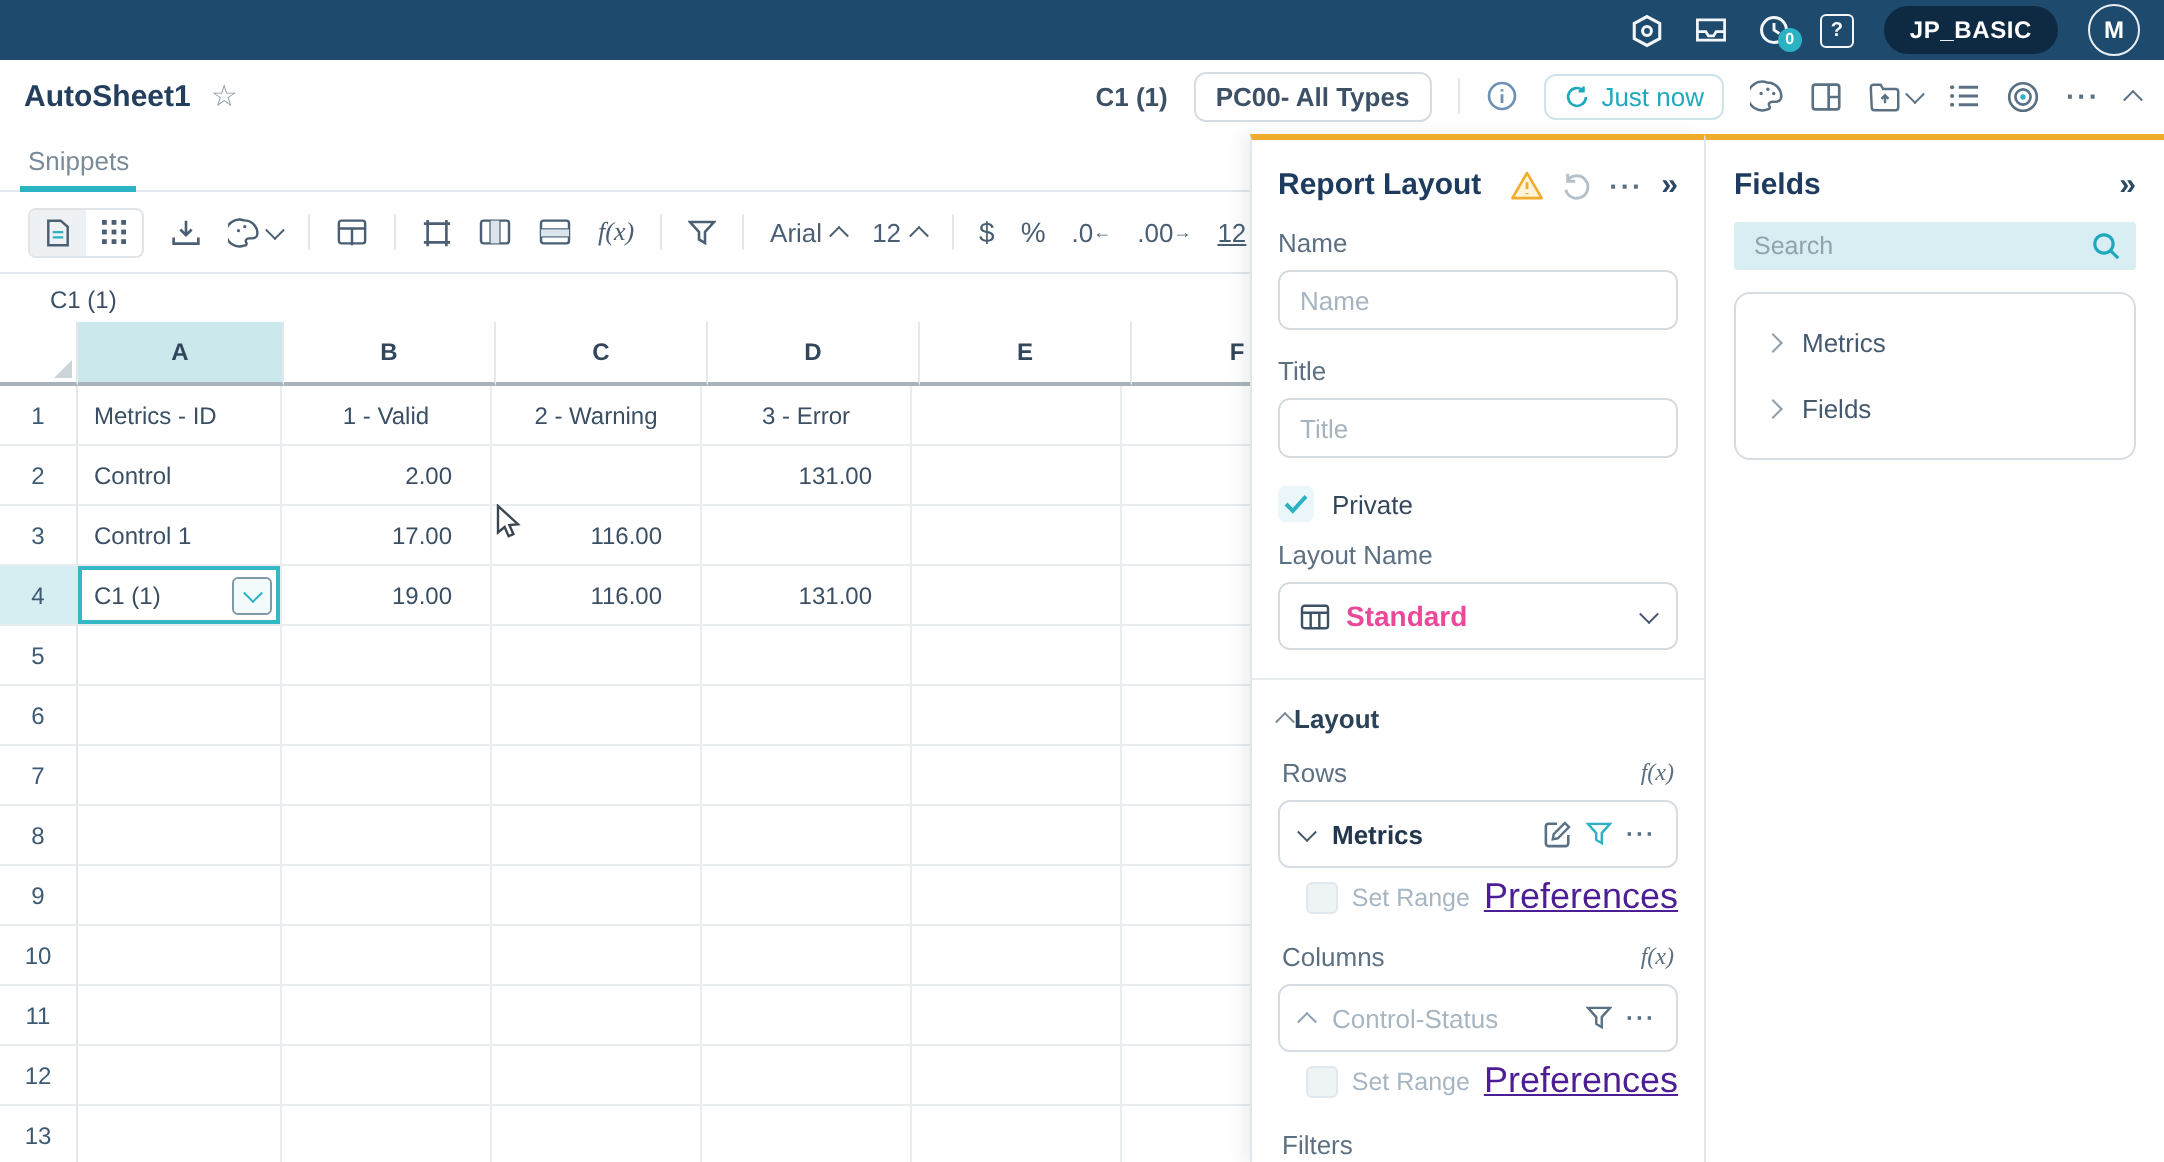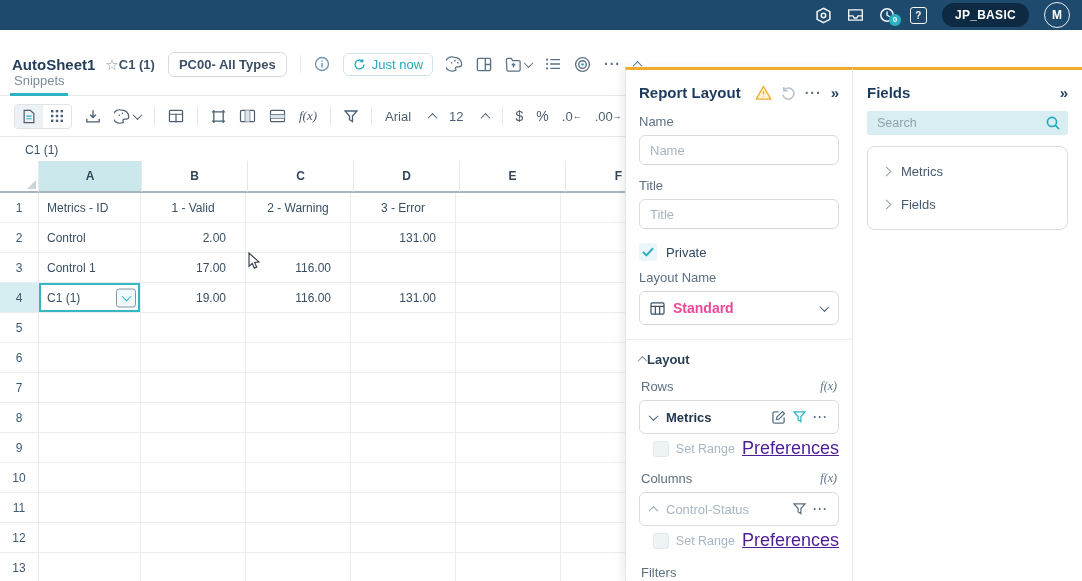--- a/index.html
+++ b/index.html
@@ -13,21 +13,21 @@
   .clockwrap{position:relative}
   .badge{position:absolute;right:-6px;bottom:-3px;width:12px;height:12px;border-radius:50%;
          background:#2bb3c4;color:#fff;font-size:8px;line-height:12px;text-align:center;font-weight:700}
   .helpbox{width:15px;height:15px;border:1.4px solid #f3f7fa;border-radius:3px;color:#f3f7fa;
            font-size:10px;line-height:15px;text-align:center;font-weight:700}
   .acct{background:#0e2a42;color:#fff;border-radius:13px;padding:5px 13px;font-size:12px;
         font-weight:700;letter-spacing:.3px;cursor:pointer}
   .avatar{width:24px;height:24px;border-radius:50%;border:1.6px solid #e8eef3;color:#fff;
           font-size:12px;font-weight:700;display:flex;align-items:center;justify-content:center;cursor:pointer}
   
-  .header2{height:36px;display:flex;align-items:center;padding:16px 12px;}
+  .header2{height:36px;display:flex;align-items:center;justify-content:space-between;padding:0 12px;gap:23px;}
   .h2-left{display:flex;align-items:center;gap:10px}
   .sheet-title{font-size:15px;font-weight:600;color:#243f5e}
   .star{color:#8496a6;font-size:15px;cursor:pointer;line-height:1}
   .h2-right{display:flex;align-items:center;gap:13px;color:#5a7184}
   .txtbtn{font-size:13px;font-weight:600;color:#3c5166;cursor:pointer}
   .pillbtn{border:1px solid #d6dce2;border-radius:6px;padding:4px 10px;font-size:13px;font-weight:600;
            color:#3c5166;cursor:pointer}
   .vsep{width:1px;height:18px;background:#e2e7eb}
   .syncpill{display:flex;align-items:center;gap:6px;border:1px solid #cfe3ea;border-radius:6px;
             padding:3px 9px;color:#1fa9bd;font-size:13px;cursor:pointer}
@@ -44,21 +44,21 @@
   .tabbar{height:29px;border-bottom:1px solid #e4e8ec;position:relative;display:flex;align-items:center;padding:0 14px}
   .tab{font-size:13px;color:#7a8b99;cursor:pointer}
   .tab-underline{position:absolute;left:10px;bottom:-1px;width:58px;height:3px;background:#2bb3c4}
   
   .toolbar{height:40px;display:flex;align-items:center;padding:0 14px;gap:13px;color:#4a5f73;
            border-bottom:1px solid #e4e8ec;font-size:13px;white-space:nowrap}
   .tb-group{display:flex;border:1px solid #dfe4e8;border-radius:4px;overflow:hidden}
   .tbtn{padding:4px 7px;display:flex;align-items:center;cursor:pointer}
   .tbtn.active{background:#edf1f3}
   .tico{display:flex;align-items:center;cursor:pointer}
-  .fontsel{display:flex;align-items:center;gap:18px;cursor:pointer}
+  .fontsel{display:flex;align-items:center;gap:5px;cursor:pointer}
   .dec small{font-size:9px}
   .ul12{text-decoration:underline;cursor:pointer}
   .boldb{font-weight:700;font-size:14px;cursor:pointer}
   .italb{font-family:"Liberation Serif",serif;font-style:italic;font-size:15px;cursor:pointer}
   
   .fbar{height:25px;border-bottom:1px solid #e4e8ec;display:flex;align-items:center;padding:0 25px;
         font-size:12px;color:#3c5166}
   
   .grid{position:absolute;top:95px;left:0;right:0;bottom:0;overflow:hidden;font-size:12px;color:#3a4f63}
   .g-row{display:flex;height:30px}

